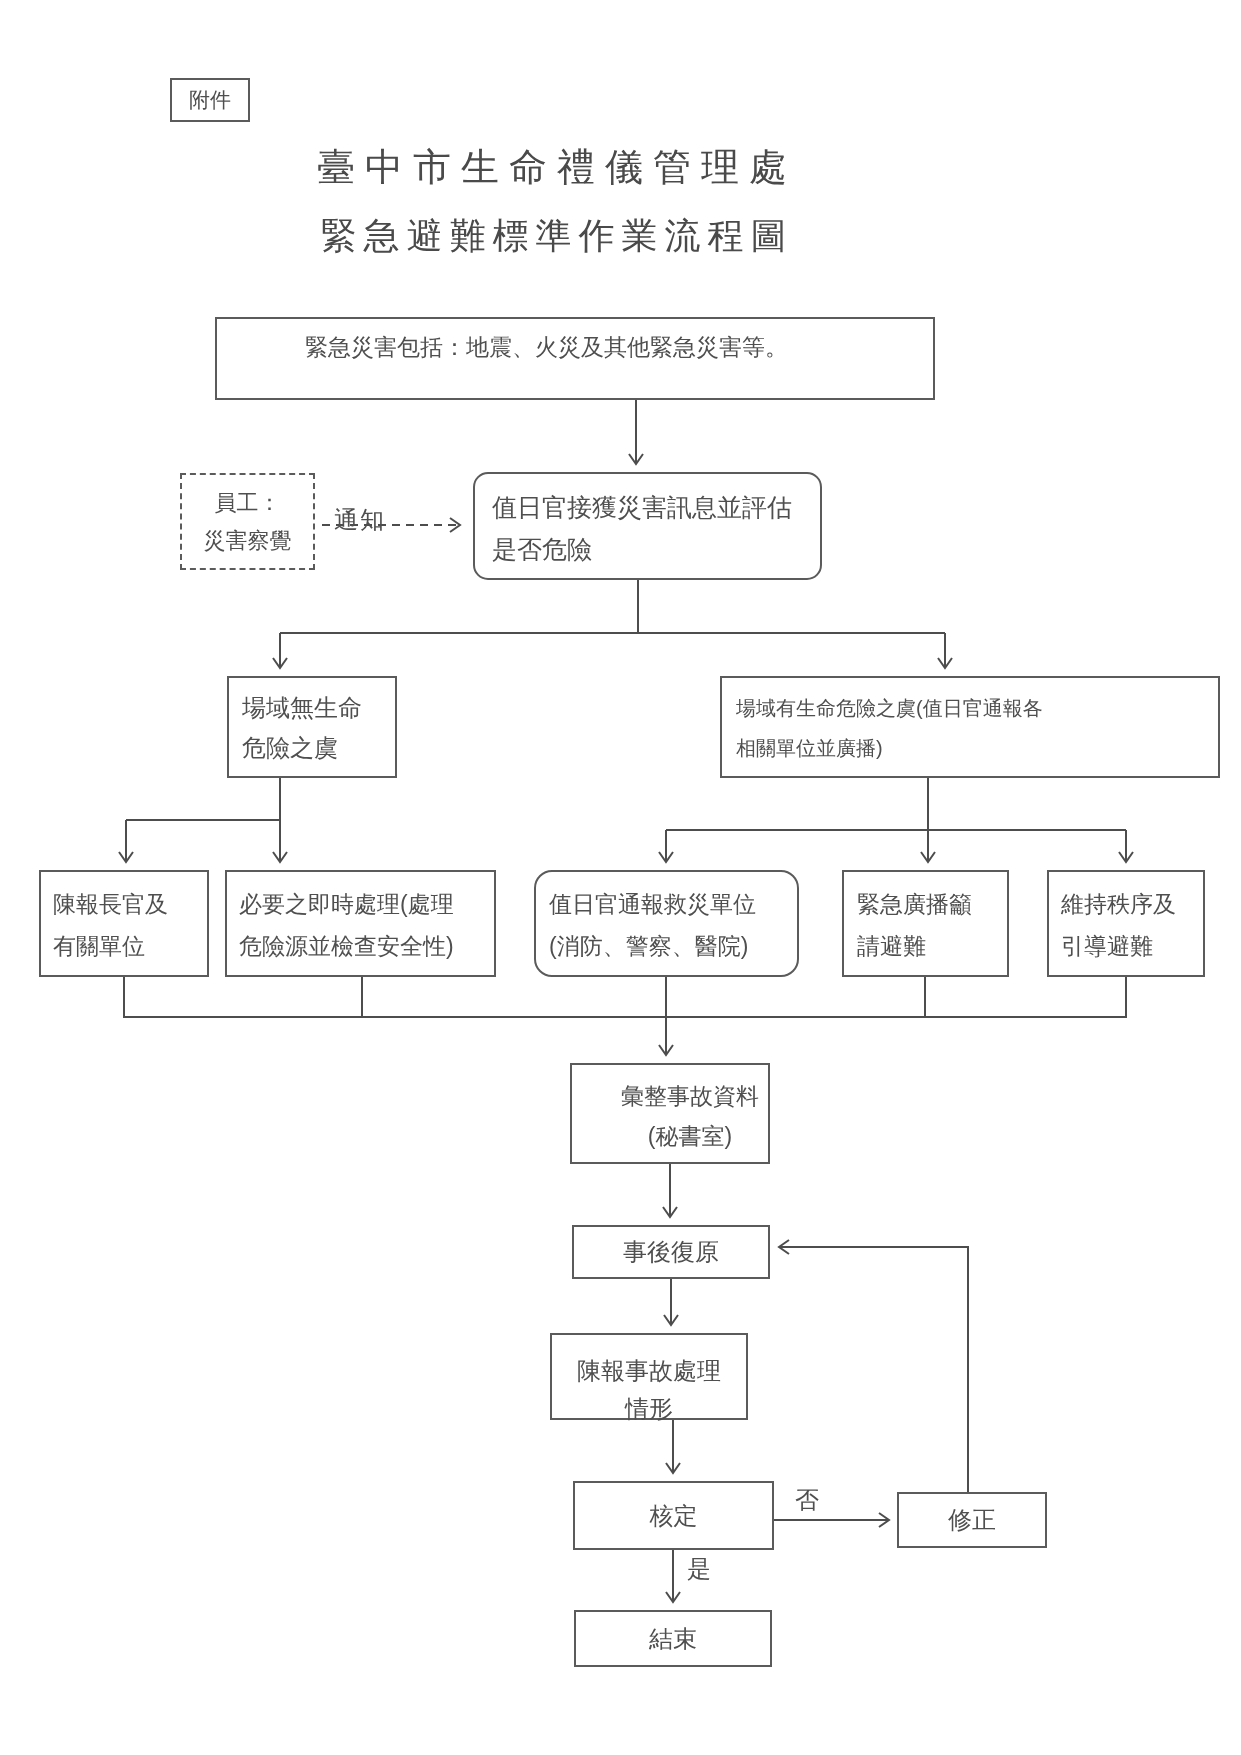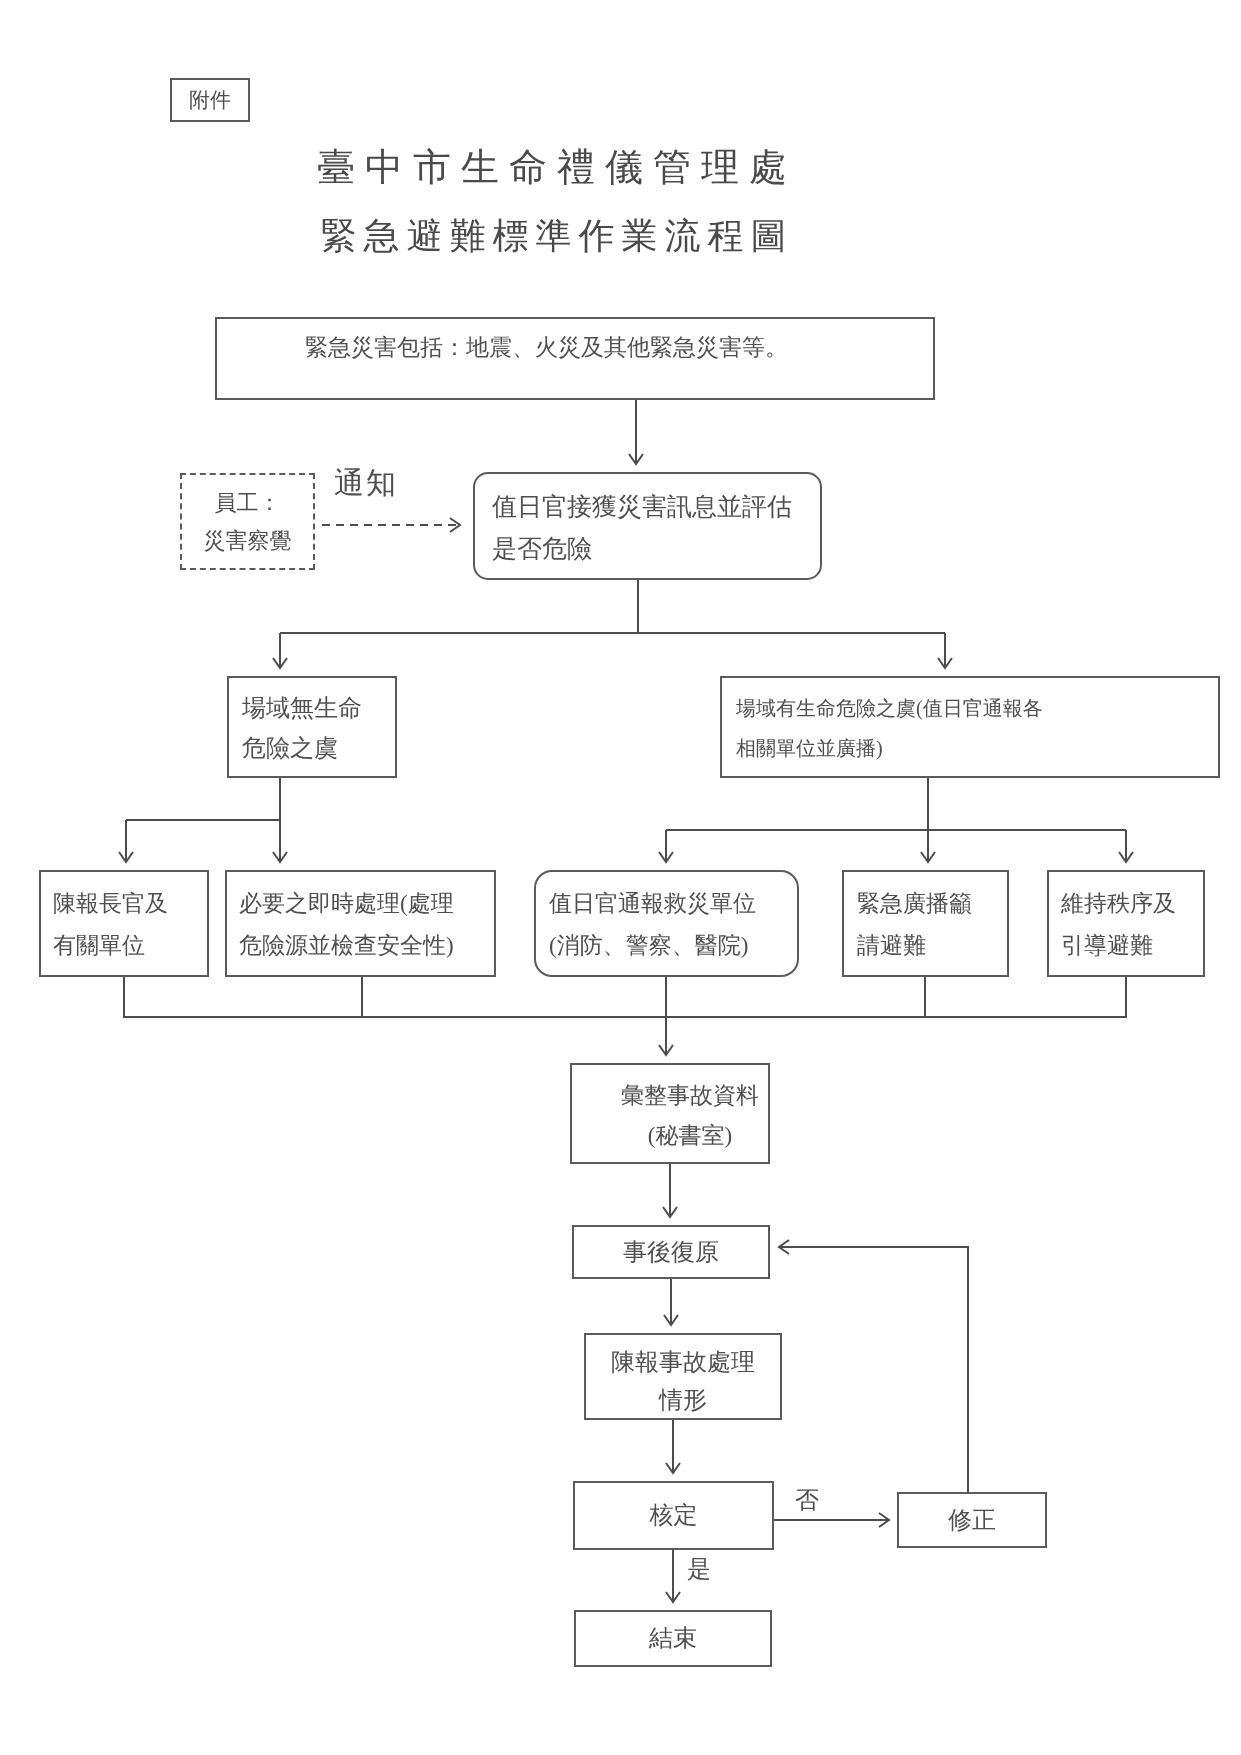--- a/index.html
+++ b/index.html
@@ -1,20 +1,20 @@
 <!DOCTYPE html>
 <html><head>
 <meta charset="utf-8">
 <style>
   html,body{margin:0;padding:0;background:#ffffff;}
   #canvas{
     position:relative;
     width:1241px;height:1755px;
     background:#ffffff;
-    font-family:Liberation Serif, serif;
+    font-family:Liberation Sans, sans-serif;
     color:#4f4f4f;
     overflow:hidden;
   }
   #connectors{position:absolute;left:0;top:0;width:1241px;height:1755px;pointer-events:none;}
   .box{
     position:absolute;
     border:2px solid #5b5b5b;
     box-sizing:border-box;
     background:#ffffff;
     color:#4f4f4f;
@@ -85,21 +85,21 @@
 
   <div class="box" style="left:215px;top:317px;width:720px;height:83px;font-size:23px;padding:13px 0 0 88px;">
     <span>緊急災害包括：地震、火災及其他緊急災害等。</span>
   </div>
 
   <div class="box dashed ctr" style="left:180px;top:473px;width:135px;height:97px;font-size:22px;line-height:38px;padding-top:9px;">
     <span>員工：</span>
     <span>災害察覺</span>
   </div>
 
-  <div class="lbl" style="left:334px;top:463px;font-size:30px;letter-spacing:2px;">
+  <div class="lbl" style="left:334px;top:504px;font-size:24px;letter-spacing:2px;">
     <span>通知</span>
   </div>
 
   <div class="box" style="left:473px;top:472px;width:349px;height:108px;font-size:25px;line-height:42px;padding:12px 12px 0 17px;border-radius:15px;">
     <span>值日官接獲災害訊息並評估</span>
     <span>是否危險</span>
   </div>
 
   <div class="box" style="left:195px;top:676px;width:170px;height:102px;font-size:24px;line-height:40px;padding:10px 0 0 13px;margin-left:32px;">
     <span>場域無生命</span>
@@ -138,21 +138,21 @@
 
   <div class="box ctr" style="left:570px;top:1063px;width:200px;height:101px;font-size:23px;line-height:40px;padding-top:11px;padding-left:40px;">
     <span>彙整事故資料</span>
     <span>(秘書室)</span>
   </div>
 
   <div class="box ctr" style="left:572px;top:1225px;width:198px;height:54px;font-size:24px;line-height:50px;">
     <span>事後復原</span>
   </div>
 
-  <div class="box ctr" style="left:584px;top:1333px;width:198px;height:87px;font-size:24px;line-height:38px;padding-top:8px;">
+  <div class="box ctr" style="left:550px;top:1333px;width:198px;height:87px;font-size:24px;line-height:38px;padding-top:17px;">
     <span>陳報事故處理</span>
     <span>情形</span>
   </div>
 
   <div class="box ctr" style="left:573px;top:1481px;width:201px;height:69px;font-size:24px;line-height:65px;">
     <span>核定</span>
   </div>
 
   <div class="box ctr" style="left:897px;top:1492px;width:150px;height:56px;font-size:24px;line-height:52px;">
     <span>修正</span>

